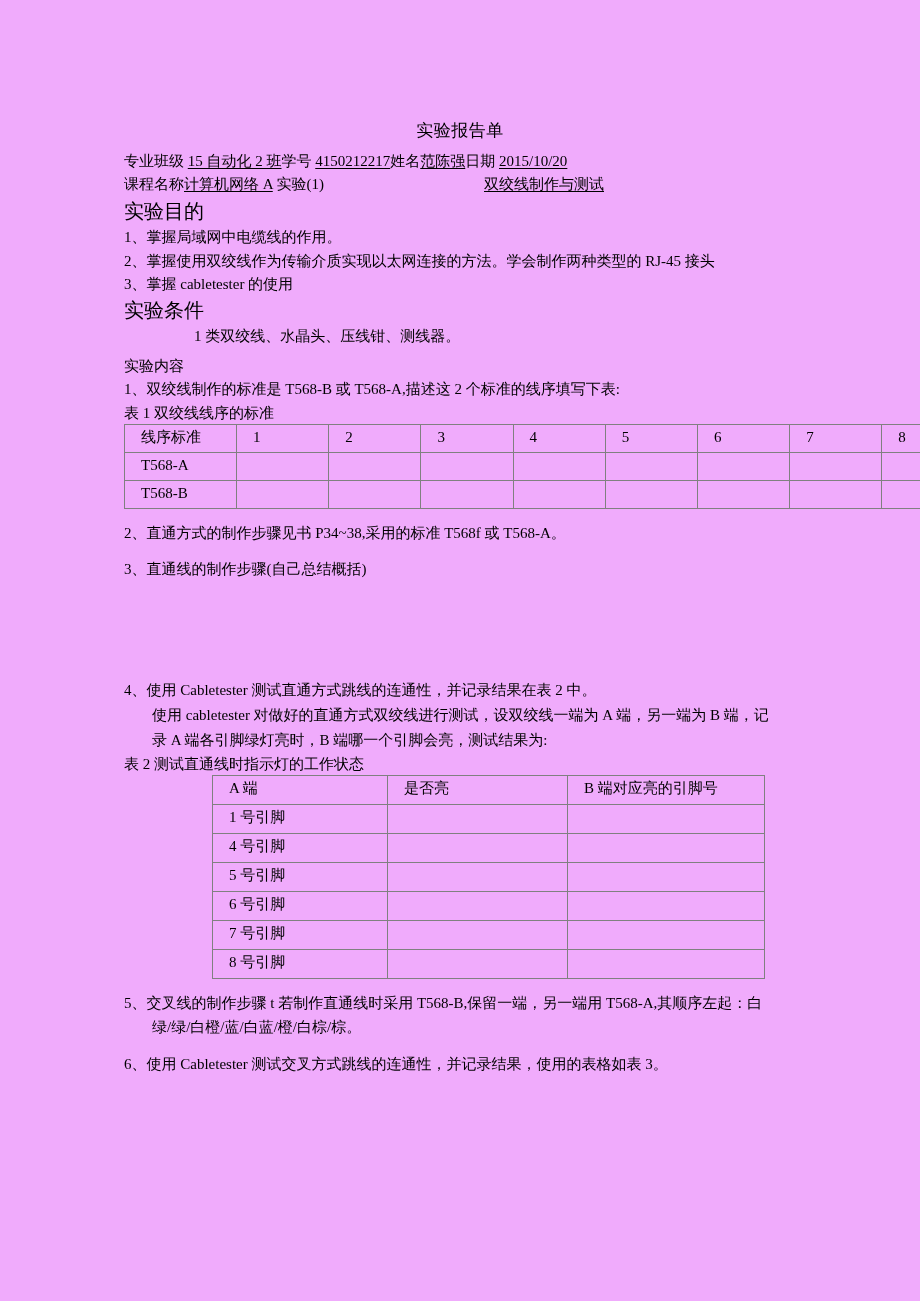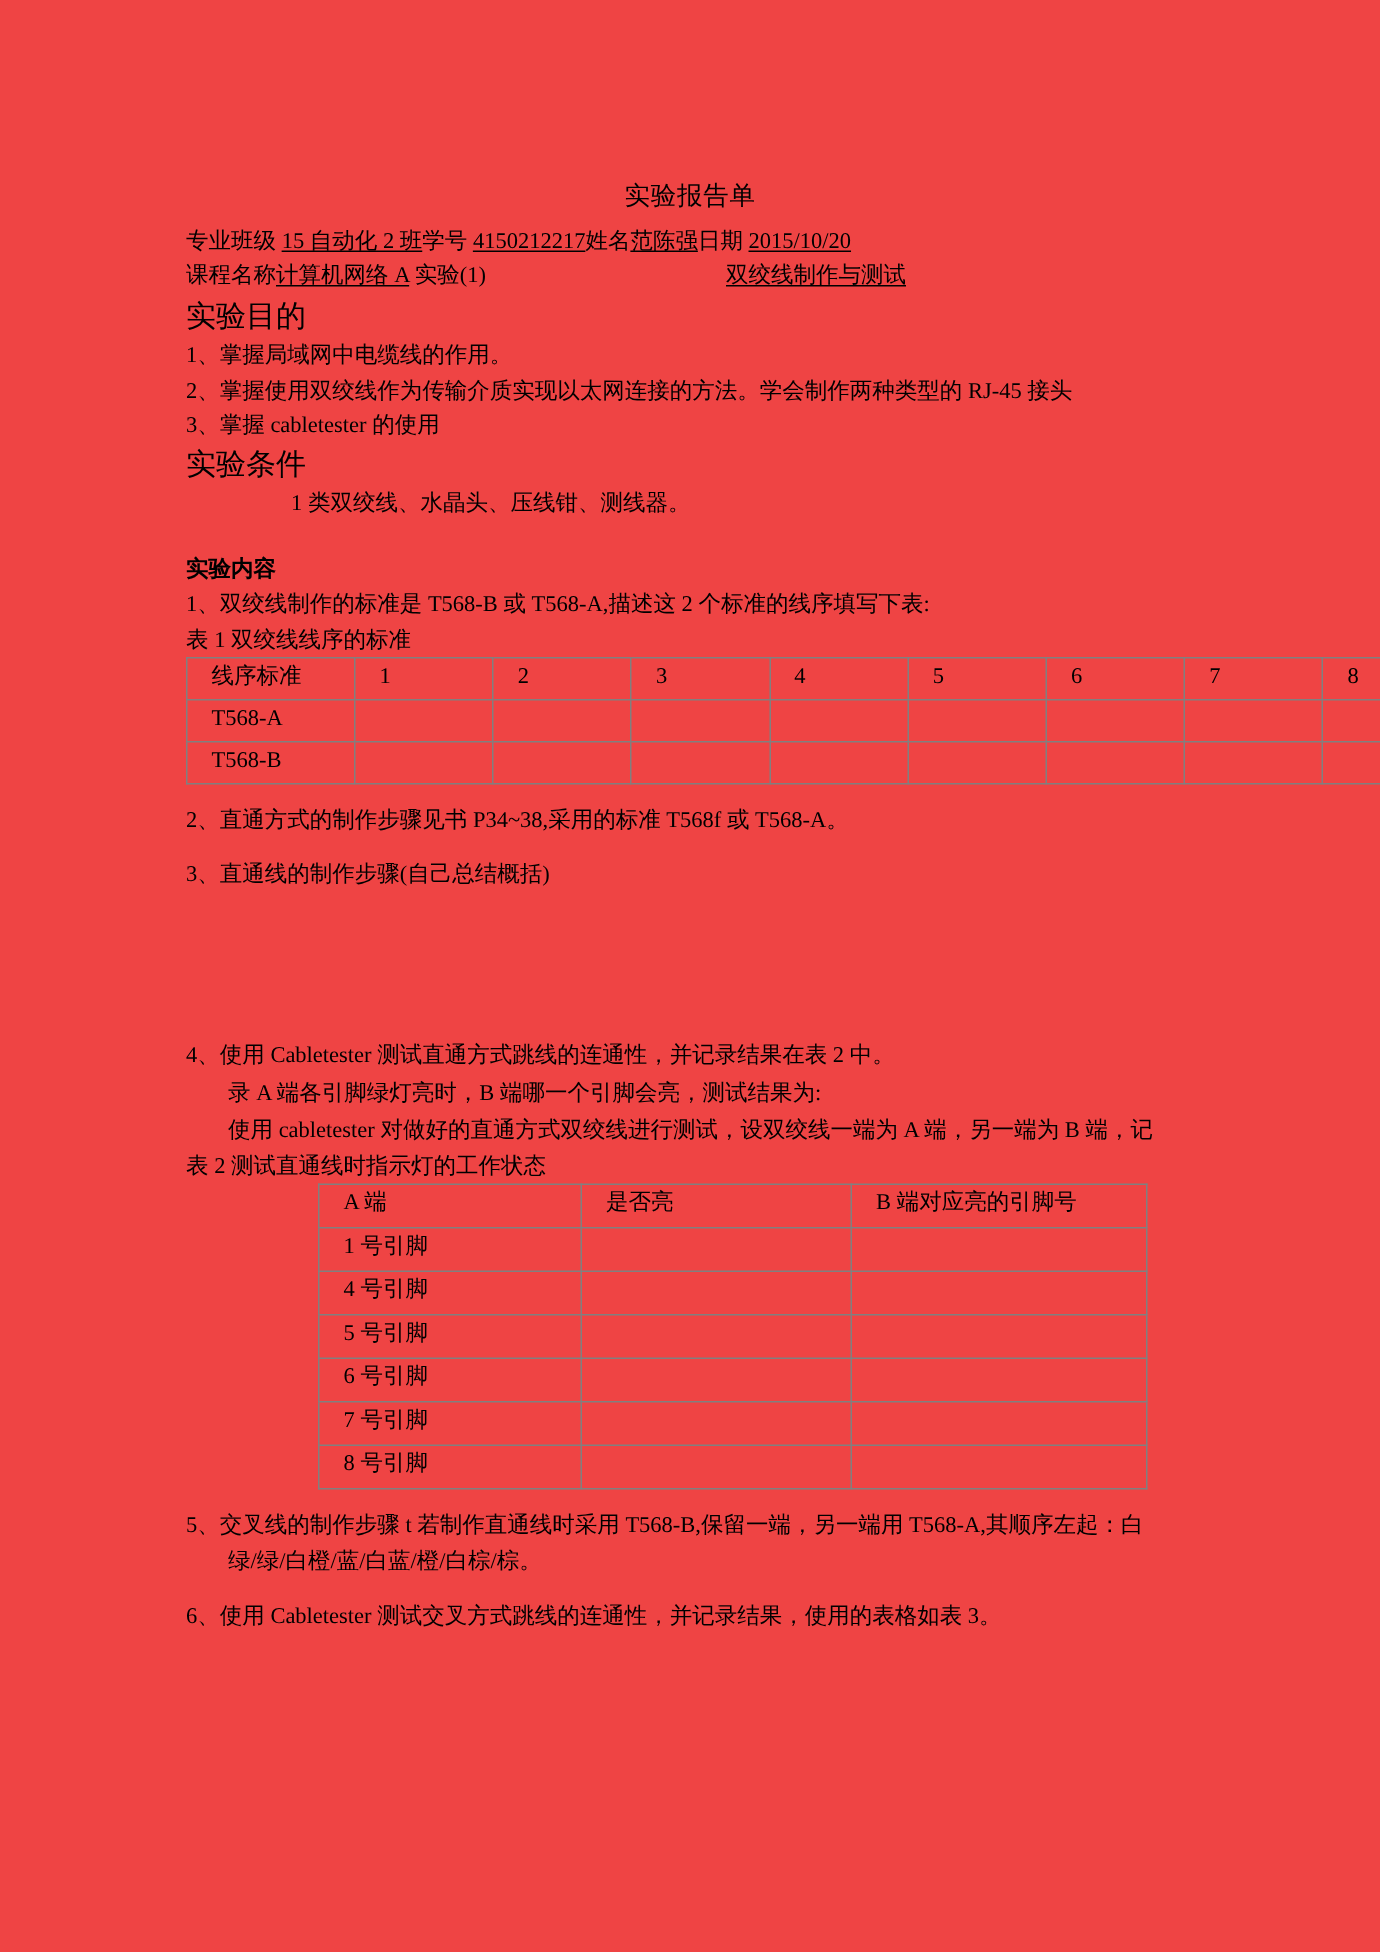--- a/index.html
+++ b/index.html
@@ -9,21 +9,21 @@
   }
   body {
     font-family: "Liberation Serif", "DejaVu Serif", serif;
     color: #000000;
     -webkit-font-smoothing: none;
   }
   .page {
     position: relative;
     width: 920px;
     height: 1301px;
-    background: #ef4444;
+    background: #f0abfc;
     overflow: hidden;
     box-sizing: border-box;
   }
   .content {
     position: absolute;
     left: 124px;
     top: 118px;
     width: 672px;
   }
 
@@ -60,23 +60,23 @@
 
   
   .sec-head {
     font-size: 20px;
     line-height: 27px;
     margin-top: 0;
     margin-bottom: 1px;
   }
   .sec-head-bold {
     font-size: 15px;
-    font-weight: bold;
+    font-weight: normal;
     line-height: 24px;
-    margin-top: 20px;
+    margin-top: 6px;
     margin-bottom: 0px;
   }
 
   
   .para {
     font-size: 15px;
     line-height: 23.5px;
     margin: 0;
   }
   .para-indent {
@@ -196,22 +196,22 @@
         </tr>
       </tbody>
     </table>
 
     <p class="para para-gap">2、直通方式的制作步骤见书 P34~38,采用的标准 T568f 或 T568-A。</p>
     <p class="para para-gap">3、直通线的制作步骤(自己总结概括)</p>
 
     <div class="blank-space"></div>
 
     <p class="para para-hang">4、使用 Cabletester 测试直通方式跳线的连通性，并记录结果在表 2 中。</p>
+    <p class="para para-sub">使用 cabletester 对做好的直通方式双绞线进行测试，设双绞线一端为 A 端，另一端为 B 端，记</p>
     <p class="para para-sub">录 A 端各引脚绿灯亮时，B 端哪一个引脚会亮，测试结果为:</p>
-    <p class="para para-sub">使用 cabletester 对做好的直通方式双绞线进行测试，设双绞线一端为 A 端，另一端为 B 端，记</p>
 
     <div class="tbl-cap tbl-cap-2">表 2 测试直通线时指示灯的工作状态</div>
 
     <div class="tbl2-wrap">
       <table id="tbl2" class="doc-tbl">
         <tbody>
           <tr>
             <td class="a">A 端</td>
             <td class="b">是否亮</td>
             <td class="c">B 端对应亮的引脚号</td>

